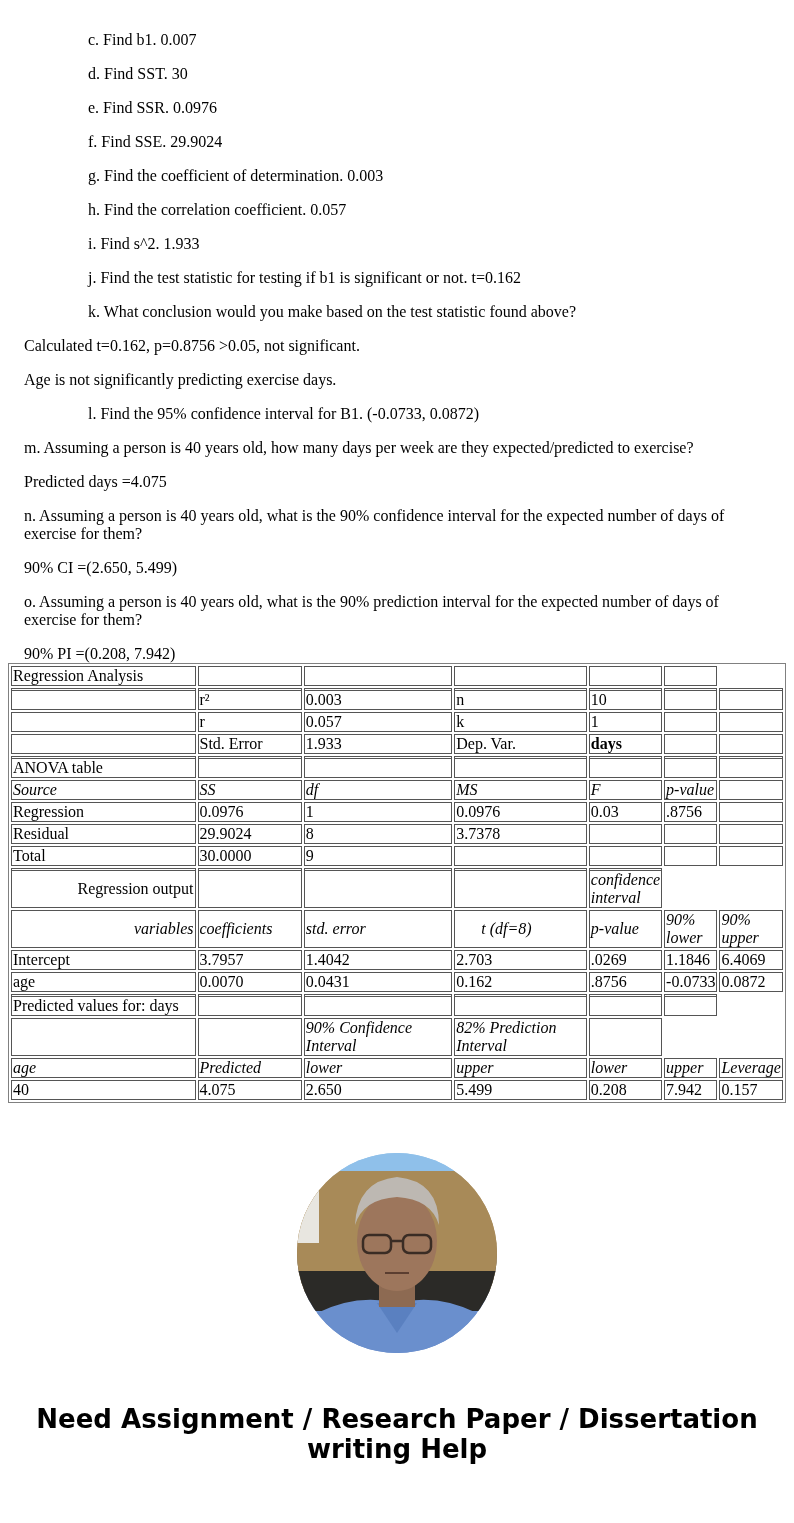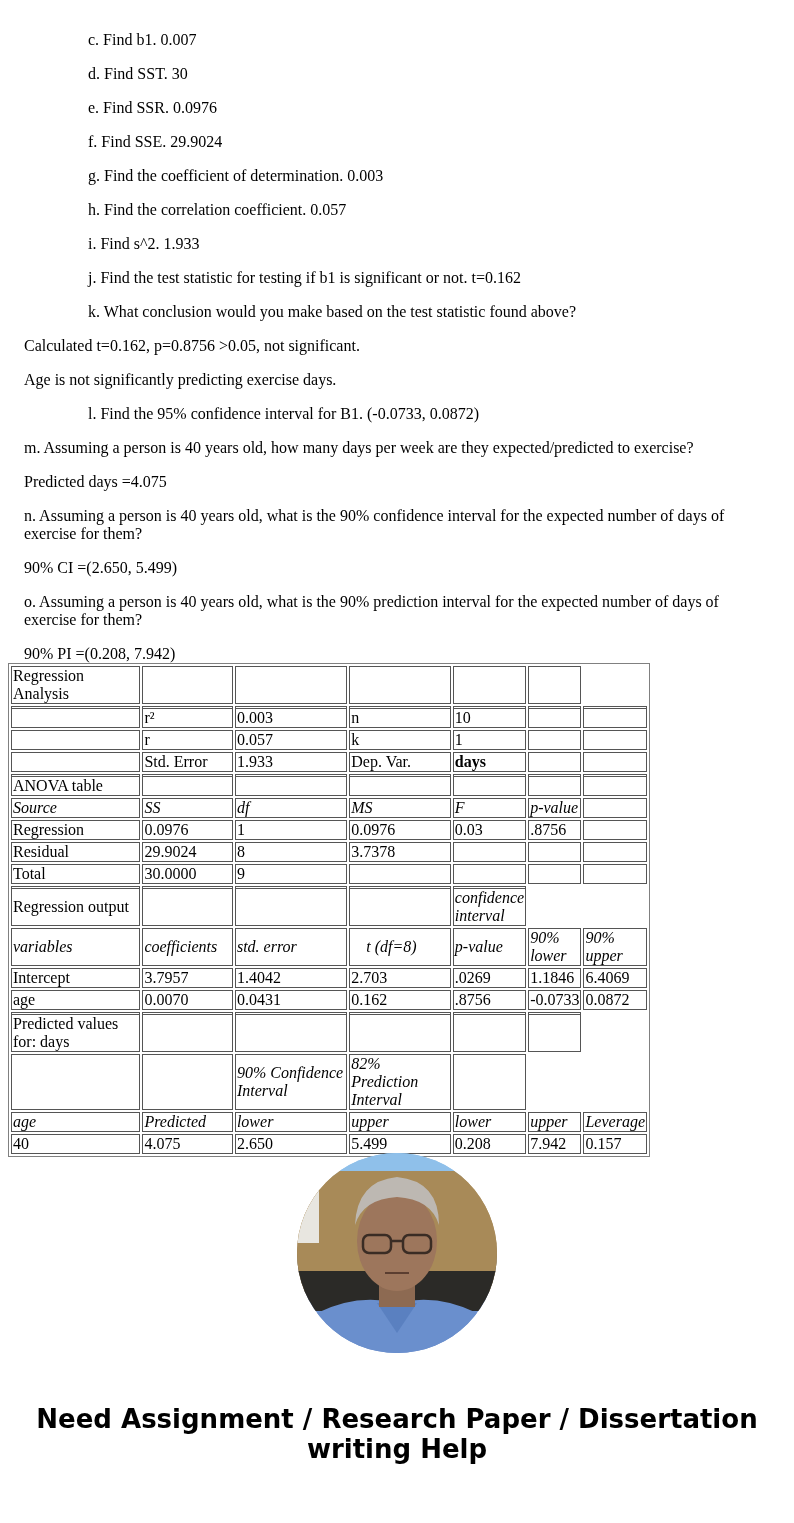--- a/index.html
+++ b/index.html
@@ -11,21 +11,21 @@
     color: #000;
     position: relative;
   }
   .para { position: absolute; margin: 16px; line-height: 18px; }
   .indent { left: 72px; }
   .flush { left: 8px; right: 12px; }
 
   table.reg {
     position: absolute;
     left: 8px; top: 663px;
-    width: 642px;
+    width: 778px;
     border: 1px solid #808080;
     border-collapse: separate;
     border-spacing: 2px;
     font-family: "Liberation Serif", "DejaVu Serif", serif;
     font-size: 16px;
     line-height: 18px;
   }
   table.reg td {
     border: 1px solid #555;
     padding: 0 1px;
@@ -37,21 +37,21 @@
   table.reg tr.sep td.none { border: none; }
   .i { font-style: italic; }
   .b { font-weight: bold; }
   .c1 { width: 183px; }
   .c2 { width: 101px; }
   .c3 { width: 146px; }
   .c4 { width: 130px; }
   .c5 { width: 66px; }
   .c6 { width: 47px; }
   .c7 { width: 59px; }
-  td.tall { height: 36px; }
+  td.tall { height: 36px; text-align: right; }
 
   .avatar {
     position: absolute;
     left: 297px; top: 1153px;
     width: 200px; height: 200px;
     border-radius: 50%;
     overflow: hidden;
     background: linear-gradient(180deg, #8fbfe8 0%, #8fbfe8 8%, #b59a6c 14%, #a68757 45%, #2b2a28 62%, #2b2a28 70%, #6f93cf 75%, #5f86c8 100%);
   }
   .avatar svg { width: 200px; height: 200px; display: block; }
@@ -178,21 +178,21 @@
     <td></td>
     <td></td>
     <td class="i">confidence interval</td>
     <td class="none"></td>
     <td class="none"></td>
   </tr>
   <tr>
     <td class="i tall">variables</td>
     <td class="i">coefficients</td>
     <td class="i">std. error</td>
-    <td class="i" style="padding-left:16px">t (df=8)</td>
+    <td class="i" style="padding-left:26px">t (df=8)</td>
     <td class="i">p-value</td>
     <td class="i">90% lower</td>
     <td class="i">90% upper</td>
   </tr>
   <tr>
     <td>Intercept</td>
     <td>3.7957</td>
     <td>1.4042</td>
     <td>2.703</td>
     <td>.0269</td>

